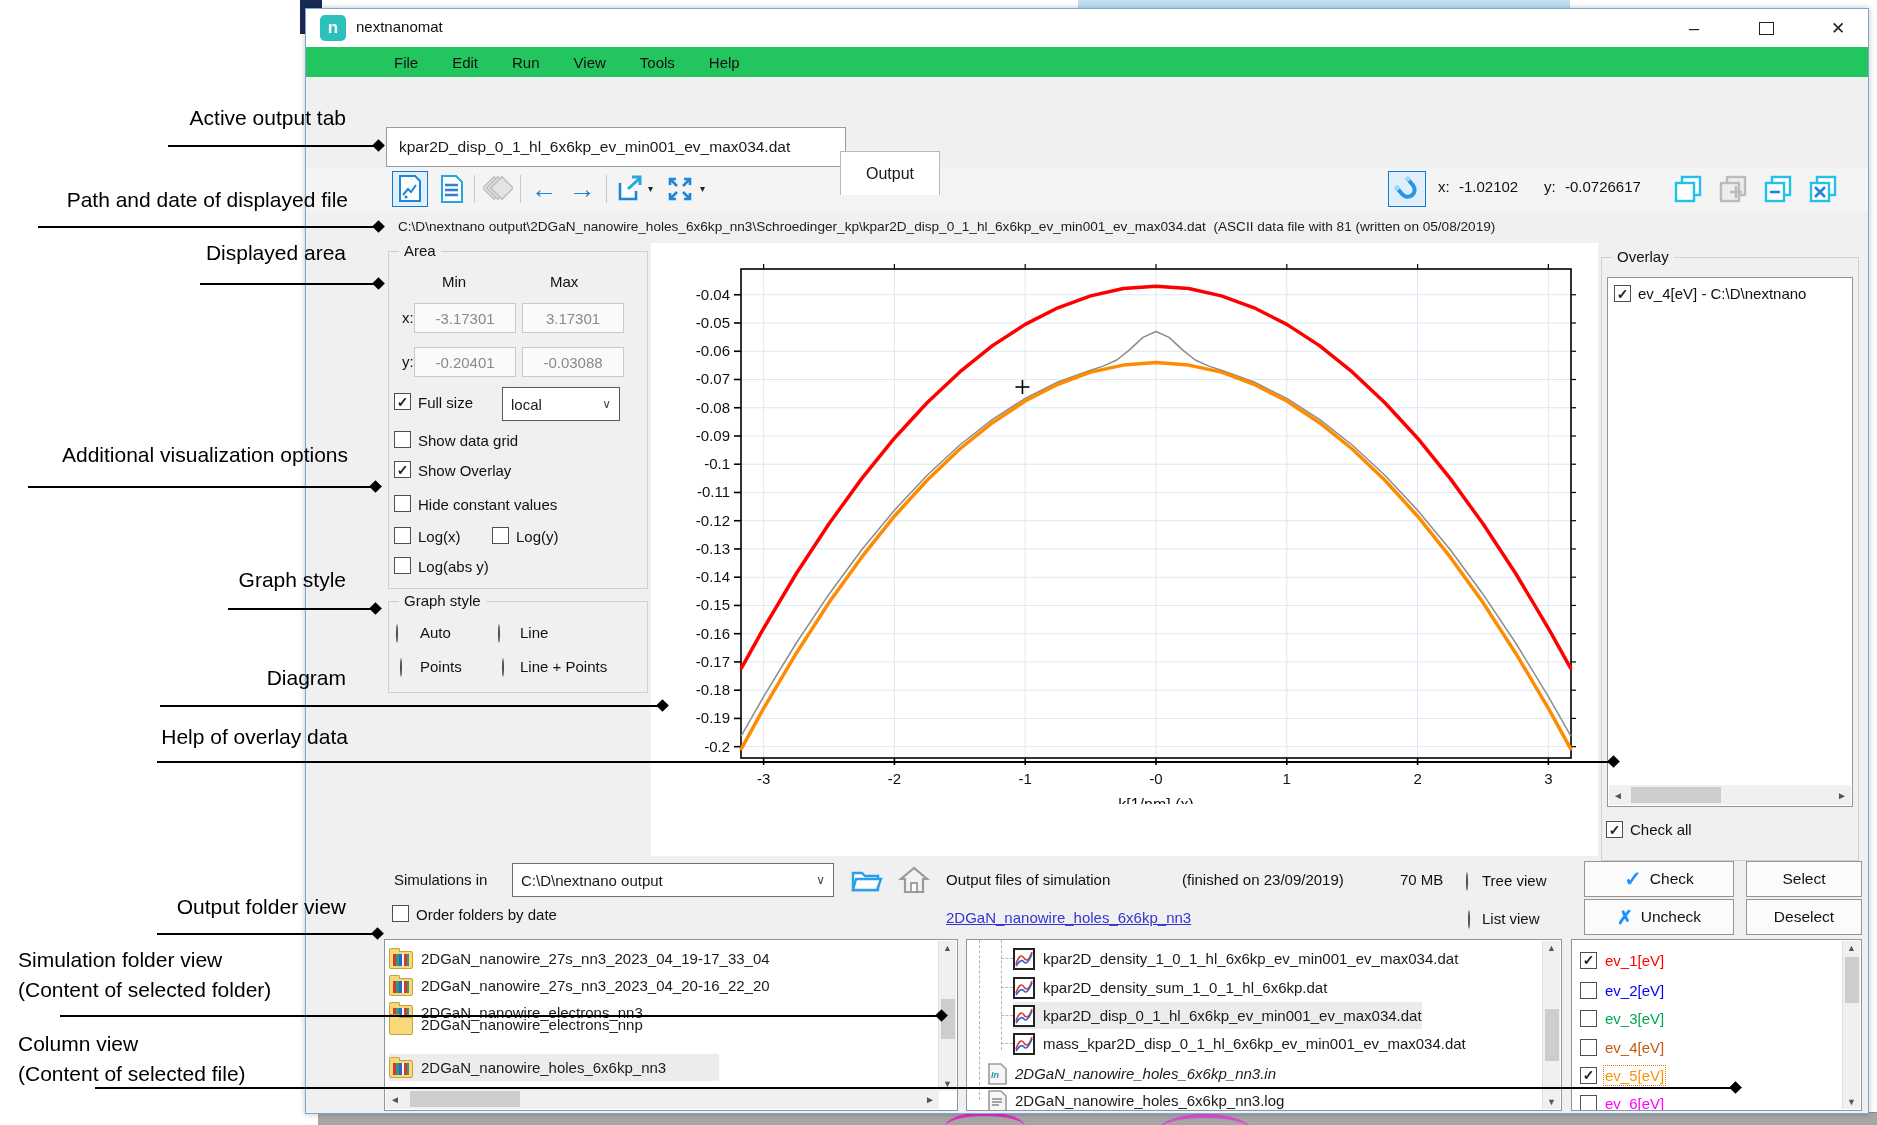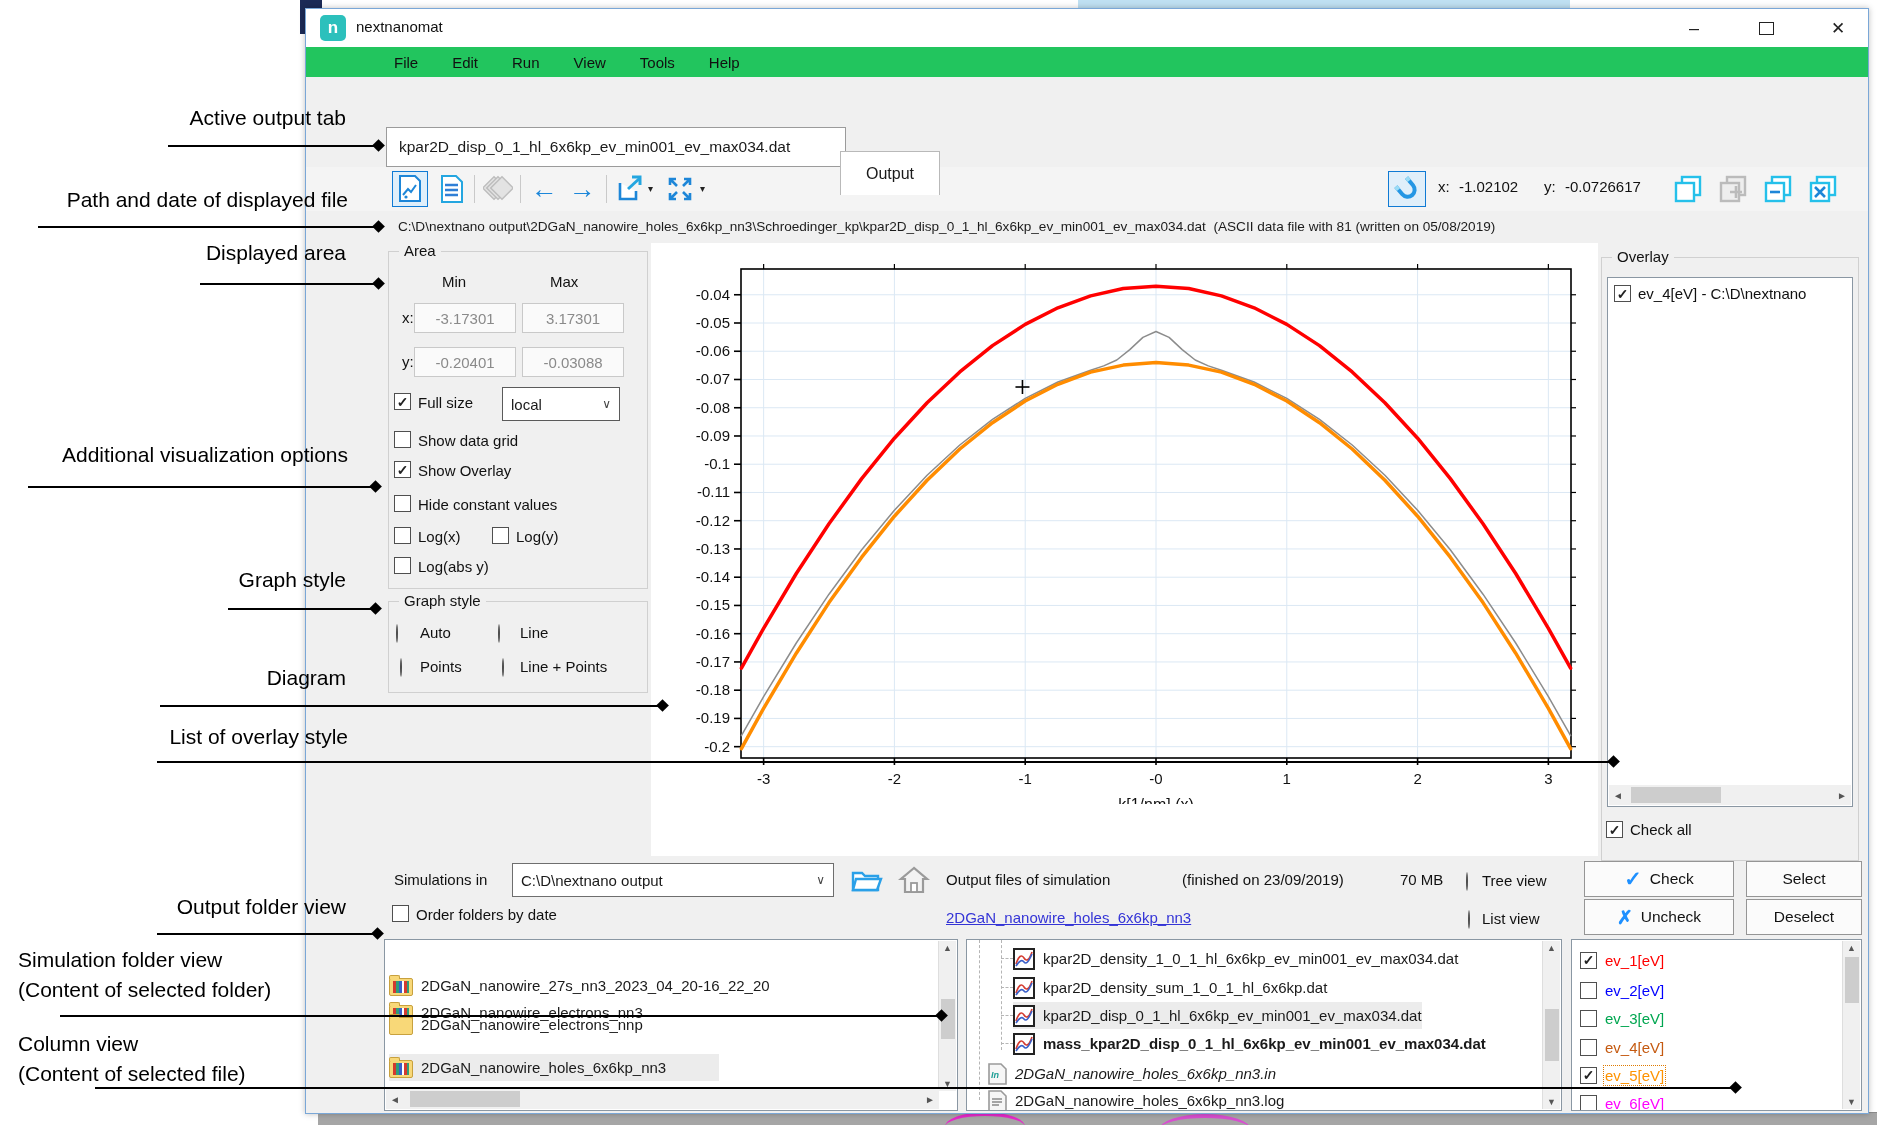--- a/index.html
+++ b/index.html
@@ -422,20 +422,26 @@
     <div class="wbtn" style="left:1278px;top:890px;width:150px;height:36px;">
       <span style="color:#1e90ff;font-size:19px;font-weight:bold;">✗</span>
       <span>Uncheck</span>
     </div>
     <div class="wbtn" style="left:1440px;top:890px;width:116px;height:36px;">
       <span>Deselect</span>
     </div>
 
     
     <div class="listbox" style="left:78px;top:930px;width:574px;height:172px;overflow:hidden;">
+      <div class="lrow" style="left:4px;top:5px;width:530px;height:27px;">
+        <span class="fldr">
+            <i class="mini"></i>
+          </span>
+          <span>2DGaN_nanowire_27s_nn3_2023_04_19-17_33_04</span>
+      </div>
       <div class="lrow" style="left:4px;top:32px;width:530px;height:27px;text-align:center;">
         <span class="fldr">
             <i class="mini"></i>
           </span>
           <span>2DGaN_nanowire_27s_nn3_2023_04_20-16_22_20</span>
       </div>
       <div class="lrow" style="left:4px;top:59px;width:530px;height:27px;">
         <span class="fldr">
             <i class="mini"></i>
           </span>
@@ -488,21 +494,21 @@
         <span>kpar2D_density_sum_1_0_1_hl_6x6kp.dat</span>
       </div>
       <div class="lrow selrow" style="left:46px;top:62px;height:27px;">
         <svg width="22" height="22" viewBox="0 0 22 22">
             <rect x="1" y="1" width="20" height="20" fill="#fff" stroke="#222" stroke-width="2"></rect>
             <path d="M3 16 q4 -12 8 -6 t8 -6" fill="none" stroke="#d43a2f" stroke-width="1.6"></path>
             <path d="M3 18 q5 -8 8 -4 t8 -8" fill="none" stroke="#3a5fc8" stroke-width="1.6"></path>
           </svg>
         <span>kpar2D_disp_0_1_hl_6x6kp_ev_min001_ev_max034.dat</span>
       </div>
-      <div class="lrow" style="left:46px;top:90px;height:27px;font-weight:bold;">
+      <div class="lrow" style="left:46px;top:90px;height:27px;">
         <svg width="22" height="22" viewBox="0 0 22 22">
             <rect x="1" y="1" width="20" height="20" fill="#fff" stroke="#222" stroke-width="2"></rect>
             <path d="M3 16 q4 -12 8 -6 t8 -6" fill="none" stroke="#d43a2f" stroke-width="1.6"></path>
             <path d="M3 18 q5 -8 8 -4 t8 -8" fill="none" stroke="#3a5fc8" stroke-width="1.6"></path>
           </svg>
         <span>mass_kpar2D_disp_0_1_hl_6x6kp_ev_min001_ev_max034.dat</span>
       </div>
       <div class="lrow" style="left:20px;top:120px;height:27px;font-style:italic;">
         <svg width="20" height="22" viewBox="0 0 20 22">
             <path d="M2 1 h12 l5 5 v15 h-17 z" fill="#f6f6f6" stroke="#9a9a9a" stroke-width="1.6"></path>
@@ -576,21 +582,21 @@
   <div class="adia" style="left:371px;top:482px;"></div>
 
   <div class="atext ar" style="left:40px;top:568px;width:306px;">Graph style</div>
   <div class="aline" style="left:228px;top:608px;width:149px;"></div>
   <div class="adia" style="left:371px;top:604px;"></div>
 
   <div class="atext ar" style="left:40px;top:666px;width:306px;">Diagram</div>
   <div class="aline" style="left:160px;top:705px;width:502px;"></div>
   <div class="adia" style="left:658px;top:701px;"></div>
 
-  <div class="atext ar" style="left:40px;top:725px;width:308px;">List of overlay style</div>
+  <div class="atext ar" style="left:40px;top:725px;width:308px;">Help of overlay data</div>
   <div class="aline" style="left:157px;top:761px;width:1456px;"></div>
   <div class="adia" style="left:1609px;top:757px;"></div>
 
   <div class="atext ar" style="left:40px;top:895px;width:306px;">Output folder view</div>
   <div class="aline" style="left:157px;top:933px;width:222px;"></div>
   <div class="adia" style="left:373px;top:929px;"></div>
 
   <div class="atext ac" style="left:18px;top:948px;width:330px;">Simulation folder view</div>
   <div class="atext ac" style="left:18px;top:978px;width:330px;">(Content of selected folder)</div>
   <div class="aline" style="left:60px;top:1015px;width:883px;"></div>

